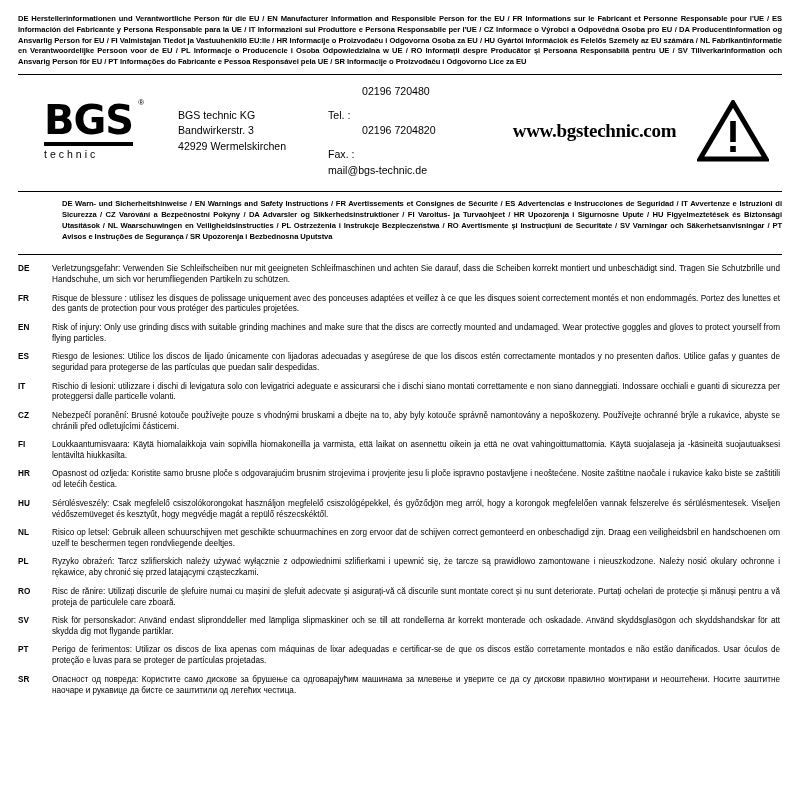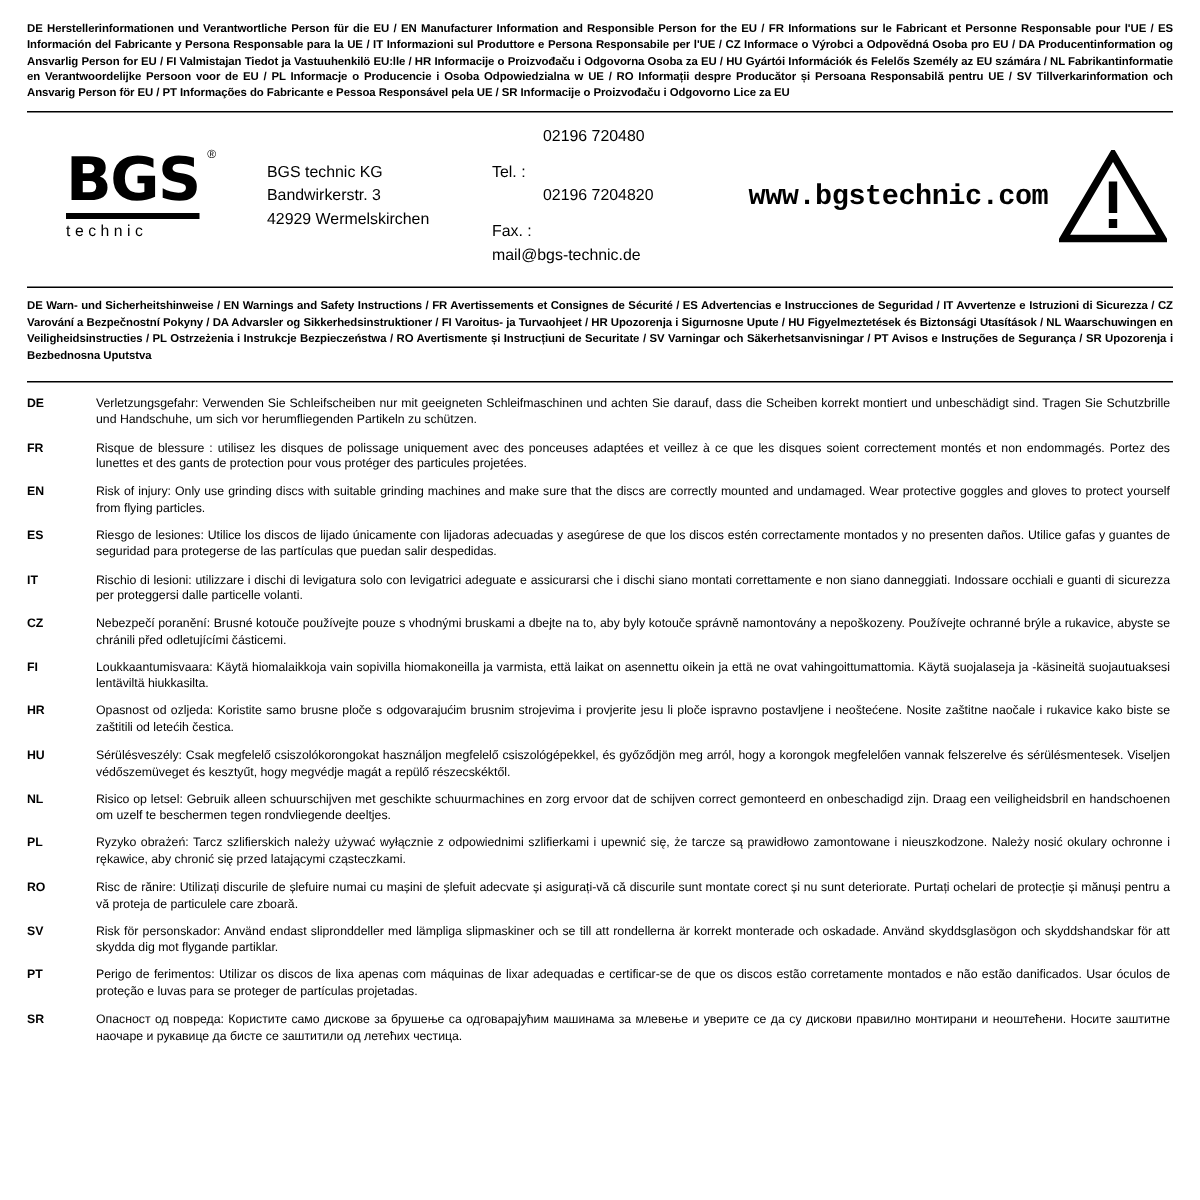--- a/index.html
+++ b/index.html
@@ -97,21 +97,21 @@
     display: flex;
   }
   .contact-label {
     width: 34px;
     flex: none;
     margin-top: 24px;
   }
   .web {
     flex: 1;
     text-align: center;
-    font-family: Liberation Mono, monospace;
+    font-family: Liberation Serif, serif;
     font-weight: bold;
     font-size: 19px;
     letter-spacing: -0.3px;
     padding-left: 6px;
   }
   .warn-tri {
     flex: none;
     width: 86px;
     display: flex;
     justify-content: center;
@@ -120,20 +120,21 @@
   }
 
   
   .safety-title {
     font-size: 7.6px;
     font-weight: bold;
     line-height: 1.45;
     text-align: justify;
     padding: 6px 0 6px 0;
     letter-spacing: -0.05px;
+    margin-left: 44px;
   }
 
   
   .instructions {
     padding-top: 9px;
   }
   .irow {
     display: flex;
     margin-bottom: 7.5px;
   }
@@ -143,21 +144,20 @@
     font-size: 8.2px;
     font-weight: bold;
     line-height: 1.33;
   }
   .itext {
     flex: 1;
     font-size: 8.2px;
     line-height: 1.33;
     text-align: justify;
     padding-right: 2px;
-    margin-left: 12px;
   }
 </style>
 </head>
 <body>
 
 <div class="page">
 
   <div class="header-langs">DE Herstellerinformationen und Verantwortliche Person für die EU  /  EN Manufacturer Information and Responsible Person for the EU  /  FR Informations sur le Fabricant et Personne Responsable pour l'UE  /  ES Información del Fabricante y Persona Responsable para la UE  /  IT Informazioni sul Produttore e Persona Responsabile per l'UE  /  CZ Informace o Výrobci a Odpovědná Osoba pro EU  /  DA Producentinformation og Ansvarlig Person for EU  /  FI Valmistajan Tiedot ja Vastuuhenkilö EU:lle  /  HR Informacije o Proizvođaču i Odgovorna Osoba za EU  /  HU Gyártói Információk és Felelős Személy az EU számára  /  NL Fabrikantinformatie en Verantwoordelijke Persoon voor de EU  /  PL Informacje o Producencie i Osoba Odpowiedzialna w UE  /  RO Informații despre Producător și Persoana Responsabilă pentru UE  /  SV Tillverkarinformation och Ansvarig Person för EU  /  PT Informações do Fabricante e Pessoa Responsável pela UE  /  SR Informacije o Proizvođaču i Odgovorno Lice za EU</div>
 
   <hr class="rule">

